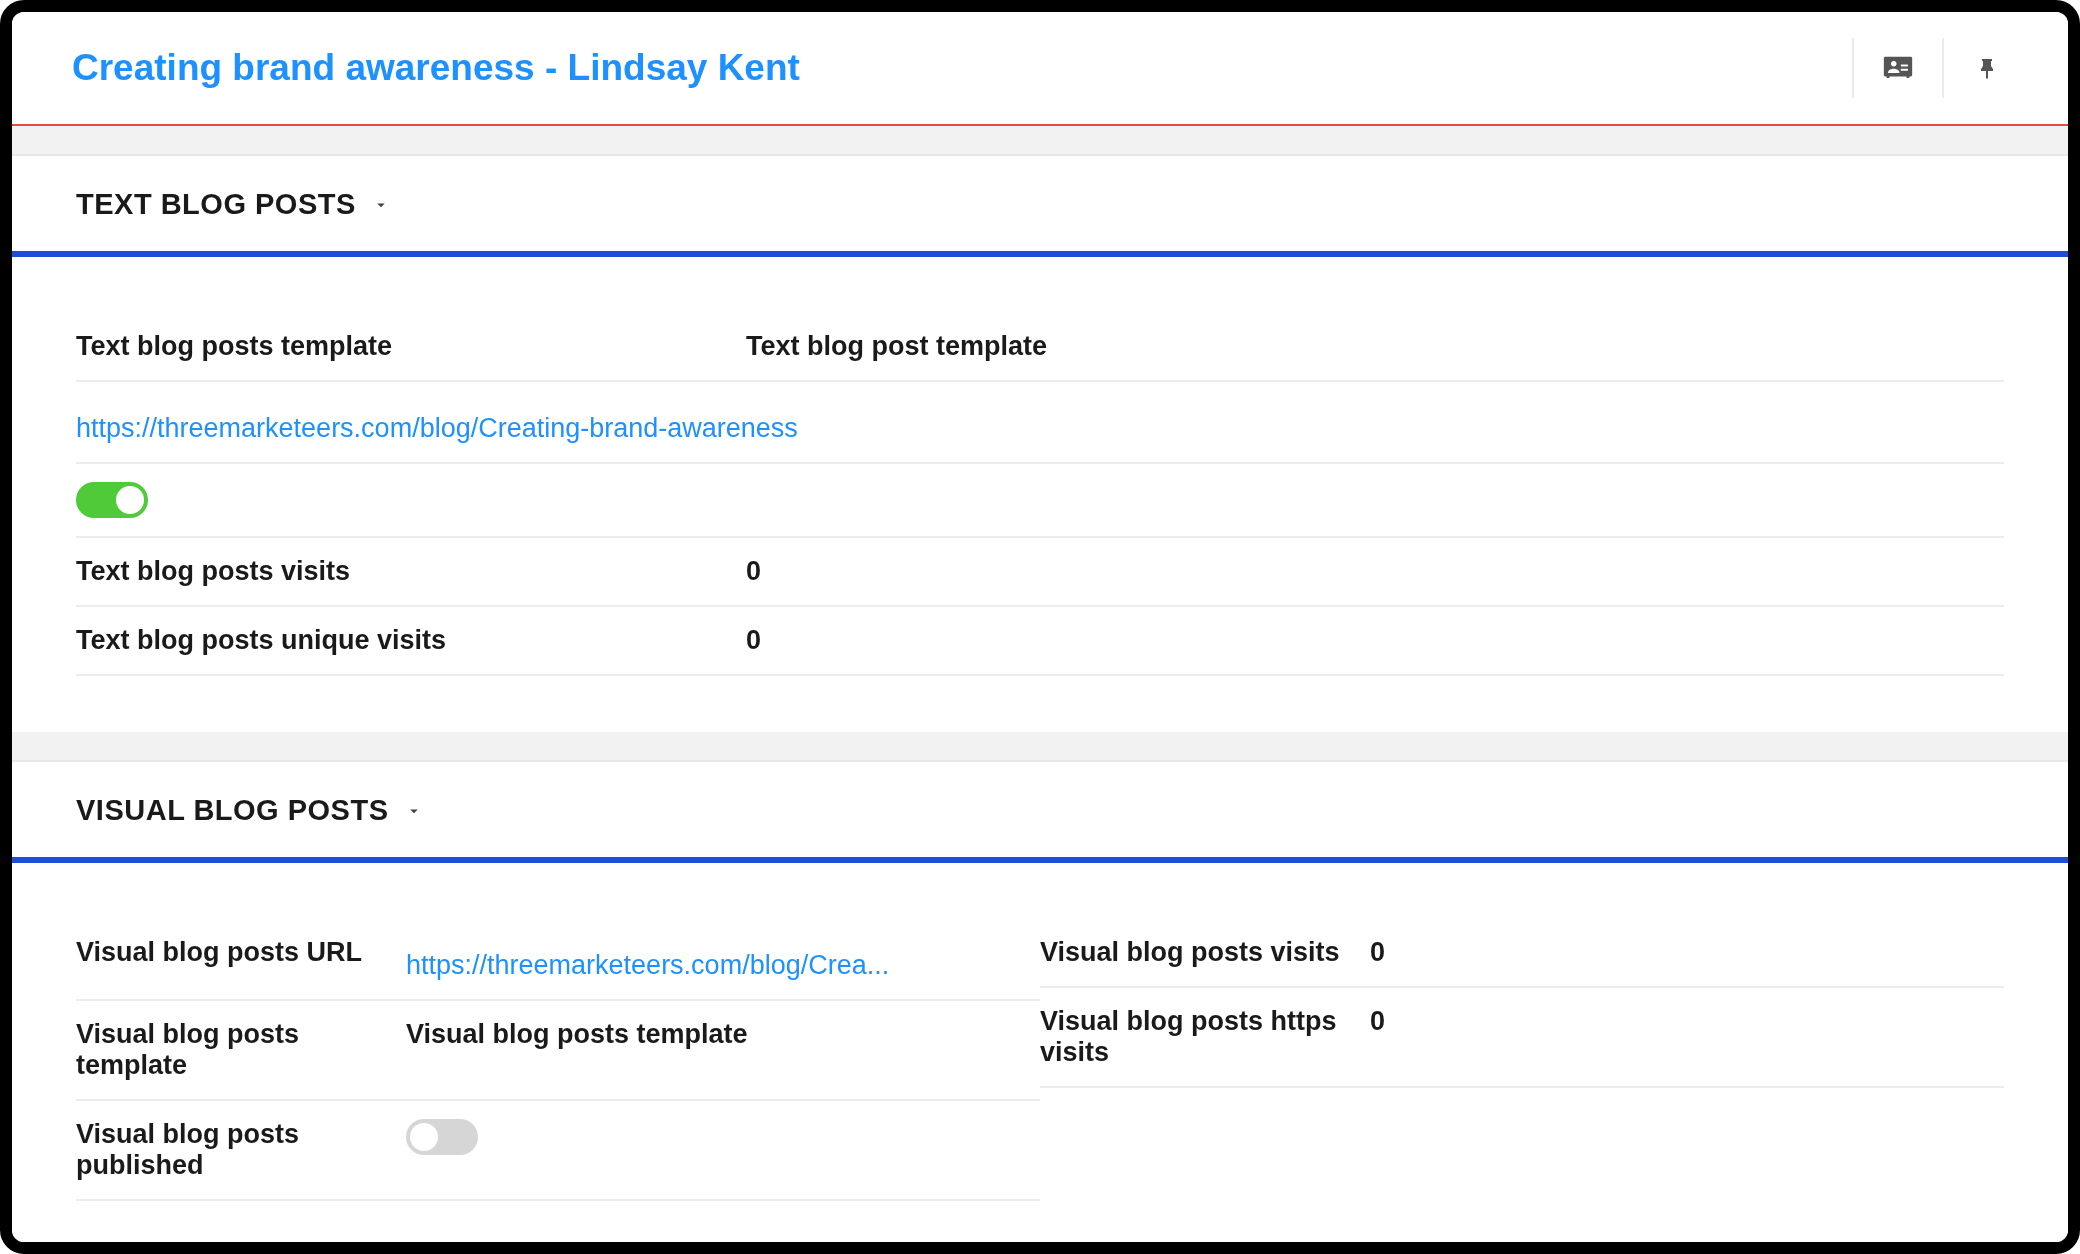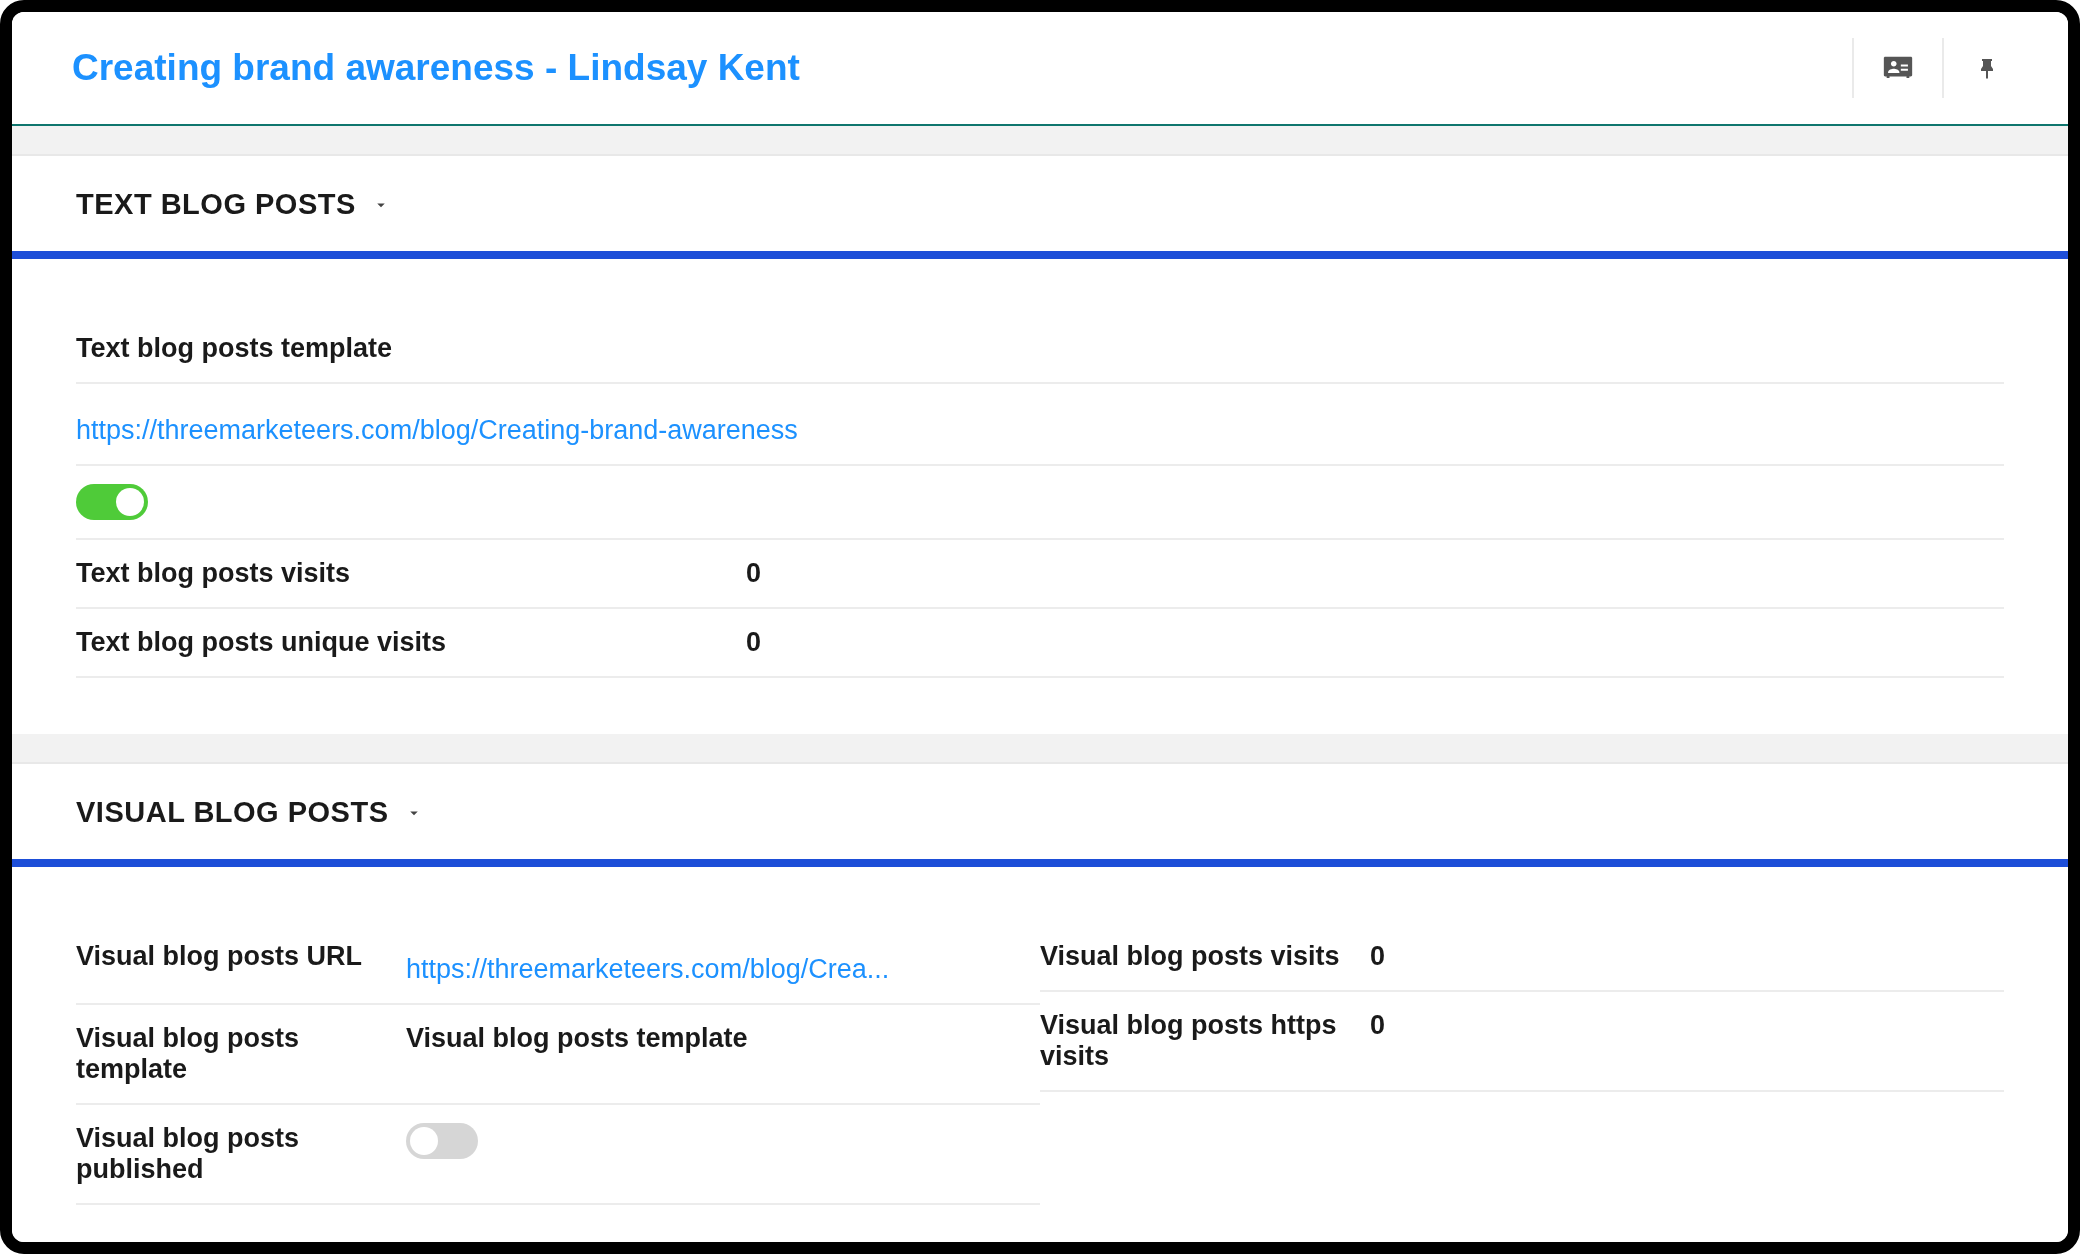--- a/index.html
+++ b/index.html
@@ -21,21 +21,21 @@
   }
   .inner {
     width: 100%;
     height: 100%;
     background: #fff;
   }
   .header {
     display: flex;
     align-items: center;
     padding: 26px 36px 26px 60px;
-    border-bottom: 2px solid #0f766e;
+    border-bottom: 2px solid #ef4444;
   }
   .header-title {
     color: #1c91ff;
     font-size: 37px;
     font-weight: 600;
     flex: 1;
   }
   .header-actions {
     display: flex;
     gap: 0;
@@ -57,21 +57,21 @@
     height: 30px;
     background: #f2f2f2;
     border-bottom: 2px solid #e8e8e8;
   }
 
   .section-header {
     padding: 32px 64px 30px 64px;
     display: flex;
     align-items: center;
     gap: 16px;
-    border-bottom: 8px solid #1d4ed8;
+    border-bottom: 6px solid #1d4ed8;
     cursor: pointer;
   }
   .section-header-title {
     font-size: 29px;
     font-weight: 700;
     color: #1a1a1a;
     letter-spacing: 0.5px;
   }
   .section-header svg { width: 18px; height: 18px; fill: #444; }
 
@@ -163,20 +163,21 @@
   <span class="section-header-title">TEXT BLOG POSTS</span>
   <svg viewBox="0 0 24 24">
           <path d="M7 10l5 5 5-5z"></path>
         </svg>
 </div>
 
 <div class="section-body">
 
   <div class="row">
     <div class="row-label">Text blog posts template</div>
+    <div class="row-value">Text blog post template</div>
   </div>
 
   <div class="row">
     <div class="row-value link">https://threemarketeers.com/blog/Creating-brand-awareness</div>
   </div>
 
   <div class="row">
     <div class="row-value">
       <div class="toggle on">
               <div class="knob"></div>

